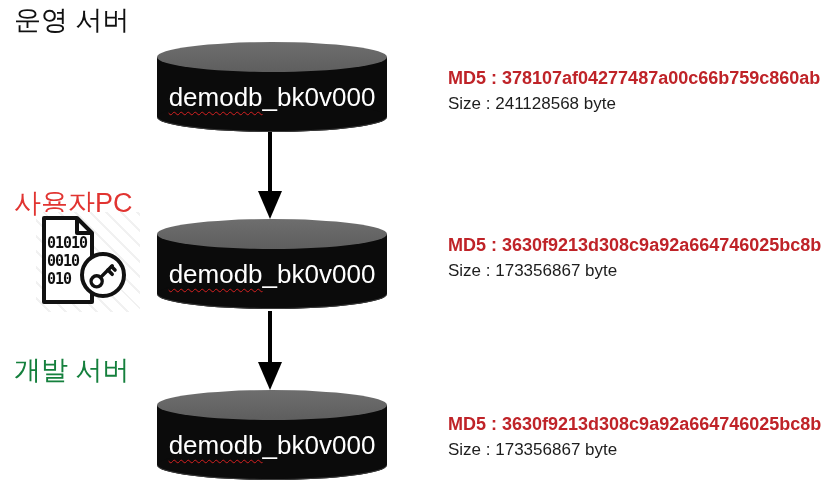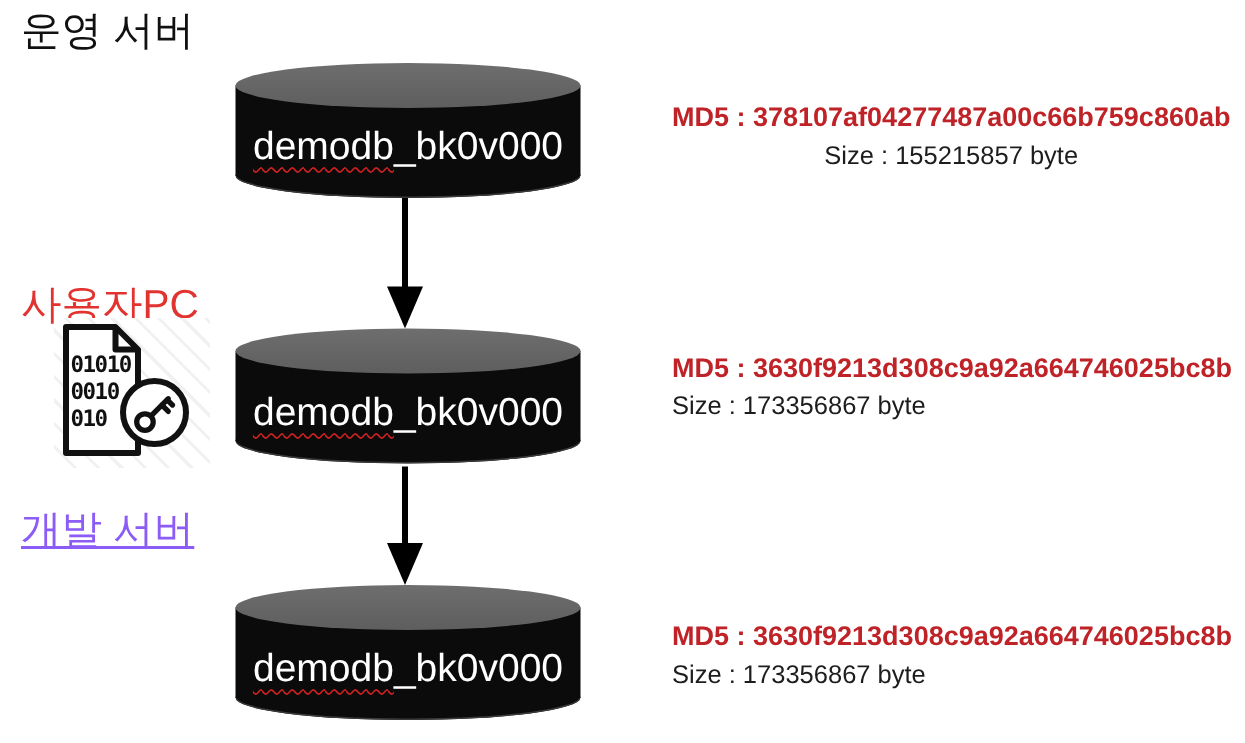--- a/index.html
+++ b/index.html
@@ -62,23 +62,23 @@
 
   <div class="server-label" style="top: 4px; color: rgb(17, 17, 17);">운영 서버</div>
 
   <div class="cylinder" style="top:42px;">
     <div class="cyl-body"></div>
     <div class="cyl-bottom"></div>
     <div class="cyl-top"></div>
     <div class="db-label"><span class="misspell">demodb</span><span>_bk0v000</span></div>
   </div>
 
-  <div class="info" style="top:67px;text-align:center;">
+  <div class="info" style="top:67px;">
     <div class="md5">MD5 : 378107af04277487a00c66b759c860ab</div>
-    <div class="size">Size : 155215857 byte</div>
+    <div class="size">Size : 241128568 byte</div>
   </div>
 
   <div class="arrow" style="top:130px;height:89px;">
     <div class="shaft" style="height:63px;"></div>
     <div class="head"></div>
   </div>
 
   <div class="server-label" style="top: 187px; color: rgb(225, 52, 49);">사용자PC</div>
 
   <div class="enc-icon">
@@ -108,21 +108,21 @@
   <div class="info" style="top:234px;">
     <div class="md5">MD5 : 3630f9213d308c9a92a664746025bc8b</div>
     <div class="size">Size : 173356867 byte</div>
   </div>
 
   <div class="arrow" style="top:311px;height:79px;">
     <div class="shaft" style="height:53px;"></div>
     <div class="head"></div>
   </div>
 
-  <div class="server-label" style="top: 337px; color: #8b5cf6; text-decoration: underline;">개발 서버</div>
+  <div class="server-label" style="top: 354px; color: #15803d;">개발 서버</div>
 
   <div class="cylinder" style="top:390px;">
     <div class="cyl-body"></div>
     <div class="cyl-bottom"></div>
     <div class="cyl-top"></div>
     <div class="db-label"><span class="misspell">demodb</span><span>_bk0v000</span></div>
   </div>
 
   <div class="info" style="top:413px;">
     <div class="md5">MD5 : 3630f9213d308c9a92a664746025bc8b</div>

